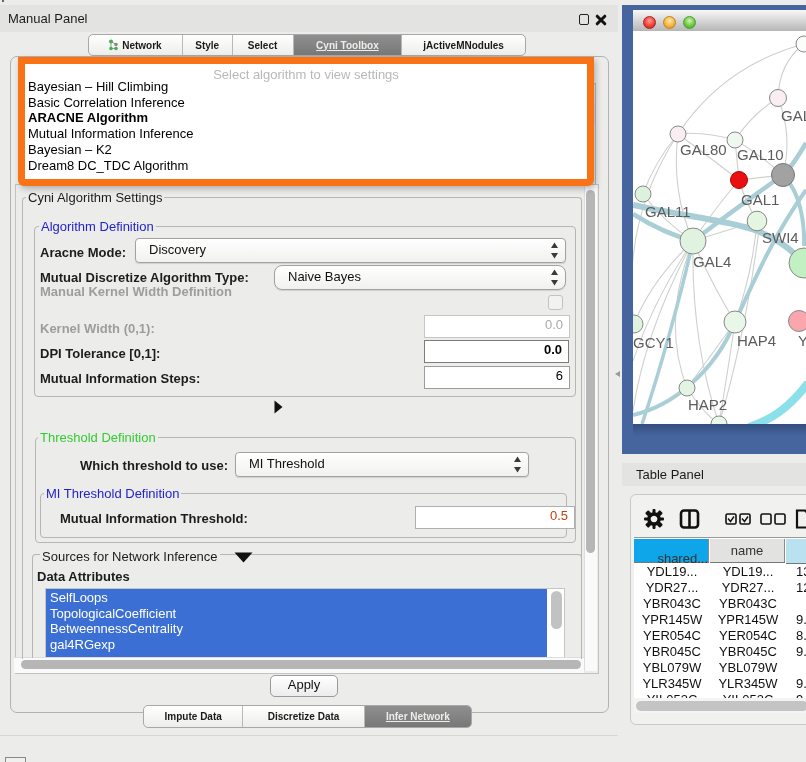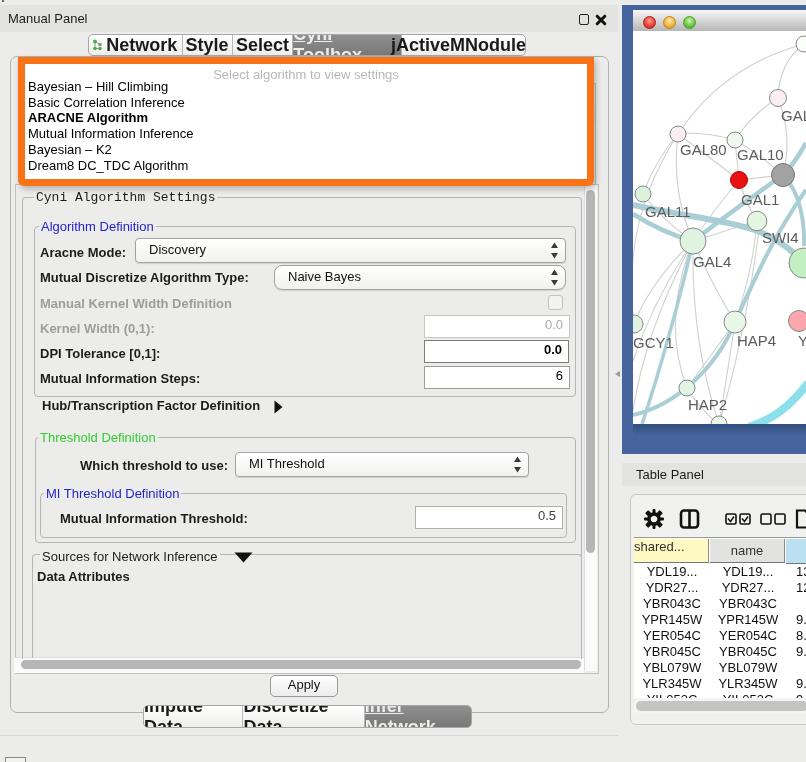--- a/index.html
+++ b/index.html
@@ -8,21 +8,21 @@
   .abs{position:absolute;}
   .lbl{font-size:13px;font-weight:bold;color:#1c1c1c;white-space:nowrap;text-align:right;}
   .dlbl{font-size:13px;font-weight:bold;color:#9d9d9d;white-space:nowrap;}
   .grp{position:absolute;border:1px solid #b6b6b4;border-radius:4px;}
   .grpt{position:absolute;font-size:13px;background:#ececea;padding:0 2px;white-space:nowrap;}
   .combo{position:absolute;border:1px solid #a2a2a2;border-radius:4px;background:linear-gradient(#ffffff,#f1f1ef);box-shadow:0 1px 1px rgba(0,0,0,0.12);}
   .combo .ct{position:absolute;left:13px;top:3px;font-size:13px;color:#111;}
   .arr{position:absolute;right:6px;top:3px;}
   .field{position:absolute;background:#fff;font-size:13px;text-align:right;}
   .seg{position:absolute;display:flex;background:linear-gradient(#ffffff,#ededeb);border:1px solid #a8a8a8;border-radius:5px;overflow:hidden;}
-  .seg .s{font-size:18px;font-weight:600;color:#1a1a1a;display:flex;align-items:center;justify-content:center;border-right:1px solid #b8b8b8;}
+  .seg .s{font-size:10px;font-weight:600;color:#1a1a1a;display:flex;align-items:center;justify-content:center;border-right:1px solid #b8b8b8;}
   .seg .s:last-child{border-right:none;}
   .seg .sel{background:linear-gradient(#8f8f8f,#787878);color:#ededeb;text-decoration:underline;}
 </style>
 </head>
 <body>
 <div id="app">
 
   <div class="abs" style="left:2px;top:0;width:2px;height:2px;background:#666;"></div>
 
   <div class="abs" style="left:0;top:5px;width:618px;height:27px;background:#e3e3e1;"></div>
@@ -57,83 +57,87 @@
 
   <div class="abs" style="left:15px;top:184px;width:582px;height:488px;border:1px solid #c2c2c0;background:#ececea;"></div>
 
   <div class="abs" style="left:584px;top:185px;width:12px;height:486px;background:#fafafa;border-left:1px solid #ddd;"></div>
   <div class="abs" style="left:585.5px;top:190px;width:9px;height:363px;background:#b6b6b6;border-radius:5px;"></div>
 
   <div class="abs" style="left:14px;top:657px;width:570px;height:15px;background:#fafafa;border-top:1px solid #ddd;"></div>
   <div class="abs" style="left:21px;top:659.5px;width:560px;height:9px;background:#b6b6b6;border-radius:5px;"></div>
 
   <div class="grp" style="left:21.5px;top:196.5px;width:558px;height:461px;border-bottom:none;border-radius:4px 4px 0 0;"></div>
-  <div class="grpt" style="left:34px;top:190px;color:#1c1c1c;font-family:Liberation Mono, monospace;">Cyni Algorithm Settings</div>
+  <div class="grpt" style="left:26px;top:190px;color:#1c1c1c;">Cyni Algorithm Settings</div>
 
   <div class="grp" style="left:33.5px;top:226px;width:540px;height:169px;"></div>
   <div class="grpt" style="left:39px;top:219px;color:#2323cc;">Algorithm Definition</div>
 
   <div class="lbl abs" style="left:40px;top:245px;">Aracne Mode:</div>
   <div class="combo" style="left:135px;top:238px;width:429px;height:23px;">
       <span class="ct">Discovery</span>
       <svg class="arr" width="9" height="17" viewBox="0 0 9 17">
         <path d="M4.5 0.5 L8 6 L1 6 Z M4.5 16.5 L8 11 L1 11 Z" fill="#3a3a3a"></path>
       </svg>
     </div>
 
   <div class="lbl abs" style="left:40px;top:270px;">Mutual Discretize Algorithm Type:</div>
   <div class="combo" style="left:274px;top:265px;width:290px;height:23px;border-radius:8px;">
       <span class="ct">Naive Bayes</span>
       <svg class="arr" width="9" height="17" viewBox="0 0 9 17">
         <path d="M4.5 0.5 L8 6 L1 6 Z M4.5 16.5 L8 11 L1 11 Z" fill="#3a3a3a"></path>
       </svg>
     </div>
 
-  <div class="dlbl abs" style="left:40px;top:296px;">Manual Kernel Width Definition</div>
+  <div class="dlbl abs" style="left:40px;top:284px;">Manual Kernel Width Definition</div>
   <div class="abs" style="left:548px;top:295px;width:13px;height:13px;background:#f2f2f0;border:1px solid #c2c2c0;border-radius:3px;"></div>
 
   <div class="dlbl abs" style="left:40px;top:321px;">Kernel Width (0,1):</div>
   <div class="field" style="left:424px;top:315px;width:138px;height:20px;border:1px solid #c6c6c4;padding:1px 6px 0 0;color:#a8a8a8;">0.0</div>
 
   <div class="lbl abs" style="left:40px;top:346px;">DPI Tolerance [0,1]:</div>
   <div class="field" style="left:424px;top:340px;width:137px;height:20px;border:1.5px solid #7c7c7c;padding:1px 6px 0 0;color:#000;font-weight:bold;">0.0</div>
 
   <div class="lbl abs" style="left:40px;top:371px;">Mutual Information Steps:</div>
   <div class="field" style="left:424px;top:366px;width:138px;height:20px;border:1px solid #9c9c9a;padding:1px 6px 0 0;color:#000;">6</div>
 
-  <div class="lbl abs" style="left:42px;top:398px;">Hub/Transcription Factor Definition</div>
   <svg class="abs" style="left:274px;top:400px;" width="9" height="14" viewBox="0 0 9 14">
       <path d="M0.5 0.5 L8.5 7 L0.5 13.5 Z" fill="#111"></path>
     </svg>
 
   <div class="grp" style="left:34.5px;top:437px;width:539px;height:104px;"></div>
   <div class="grpt" style="left:38px;top:430px;color:#33cc33;">Threshold Definition</div>
 
   <div class="lbl abs" style="left:80px;top:458px;">Which threshold to use:</div>
   <div class="combo" style="left:235px;top:452px;width:292px;height:23px;">
       <span class="ct">MI Threshold</span>
       <svg class="arr" width="9" height="17" viewBox="0 0 9 17">
         <path d="M4.5 0.5 L8 6 L1 6 Z M4.5 16.5 L8 11 L1 11 Z" fill="#3a3a3a"></path>
       </svg>
     </div>
 
   <div class="grp" style="left:40px;top:493px;width:525px;height:43px;"></div>
   <div class="grpt" style="left:44px;top:486px;color:#2323cc;">MI Threshold Definition</div>
 
   <div class="lbl abs" style="left:60px;top:511px;">Mutual Information Threshold:</div>
-  <div class="field" style="left:415px;top:506px;width:140px;height:20px;border:1px solid #b0b0ae;padding:1px 6px 0 0;color:#404040;">0.5</div>
+  <div class="field" style="left:415px;top:506px;width:140px;height:20px;border:1px solid #b0b0ae;padding:1px 6px 0 12px;color:#c2410c;">0.5</div>
 
   <div class="grp" style="left:32px;top:554px;width:548px;height:103px;border-bottom:none;border-radius:4px 4px 0 0;"></div>
   <div class="grpt" style="left:40px;top:549px;color:#1c1c1c;">Sources for Network Inference</div>
   <svg class="abs" style="left:234px;top:552px;" width="19" height="11" viewBox="0 0 19 11">
       <path d="M0.5 0.5 L18.5 0.5 L9.5 10.5 Z" fill="#111"></path>
     </svg>
 
   <div class="lbl abs" style="left:37px;top:569px;">Data Attributes</div>
 
+  <div class="abs" style="left:45px;top:588px;width:518px;height:68px;background:#fff;border:1px solid #c6c6c4;border-bottom:none;overflow:hidden;">
+    <div style="position:absolute;left:0;top:0;width:501px;height:70px;background:#3b6fd3;"></div>
+    <div style="position:absolute;left:4px;top:1px;font-size:13px;color:#fff;line-height:15.6px;">SelfLoops<br>TopologicalCoefficient<br>BetweennessCentrality<br>gal4RGexp</div>
+    <div style="position:absolute;left:504.5px;top:2px;width:11px;height:38px;background:#c2c2c2;border-radius:6px;"></div>
+  </div>
 
   <div class="abs" style="left:270px;top:675px;width:66px;height:19px;border:1px solid #9a9a9a;border-radius:5px;background:linear-gradient(#ffffff,#ececec);text-align:center;font-size:13px;color:#111;padding-top:1px;">Apply</div>
 
   <div class="seg" style="left:143px;top:705px;width:327px;height:21px;">
     <div class="s" style="width:99px;">Impute Data</div>
     <div class="s" style="width:121px;">Discretize Data</div>
     <div class="s sel" style="width:107px;">Infer Network</div>
   </div>
 
   <div class="abs" style="left:18px;top:57px;width:562px;height:115px;background:#fff;border:7px solid #f97316;border-radius:0 0 6px 6px;box-shadow:2px 3px 6px rgba(0,0,0,0.25);font-size:13px;">
@@ -247,21 +251,21 @@
       <path d="M84 9.5 l2.5 3 l3.5 -5" stroke-width="1.4"></path>
       <path d="M98 9.5 l2.5 3 l3.5 -5" stroke-width="1.4"></path>
       <rect x="117" y="5" width="10" height="10" rx="1.5" stroke-width="1.6"></rect>
       <rect x="131" y="5" width="10" height="10" rx="1.5" stroke-width="1.6"></rect>
       <path d="M153 1.5 h8 l5 5 v12 h-13 z" stroke-width="2.2"></path>
     </g>
   </svg>
 
   <div class="abs" style="left:634px;top:537px;width:172px;height:175px;background:#fff;border-top:1px solid #999;overflow:hidden;">
 
-    <div style="position:absolute;left:0;top:1px;width:75px;height:24px;background:#fef9c3;border-right:1px solid #8a8a8a;border-bottom:1px solid #777;text-align:left;font-size:13px;color:#333;padding-top:0;box-sizing:border-box;">shared...</div>
+    <div style="position:absolute;left:0;top:1px;width:75px;height:24px;background:#0ea5e9;border-right:1px solid #8a8a8a;border-bottom:1px solid #777;text-align:right;font-size:13px;color:#333;padding-top:12px;box-sizing:border-box;">shared...</div>
     <div style="position:absolute;left:76px;top:1px;width:75px;height:24px;background:#e2e2e0;border-right:1px solid #8a8a8a;border-bottom:1px solid #777;text-align:center;font-size:13px;color:#333;padding-top:4px;box-sizing:border-box;">name</div>
     <div style="position:absolute;left:152px;top:1px;width:30px;height:24px;background:#b9e1ef;border-bottom:1px solid #777;"></div>
 
     <div style="position:absolute;left:0;top:26px;width:76px;text-align:center;font-size:13px;color:#111;line-height:16px;">YDL19...<br>YDR27...<br>YBR043C<br>YPR145W<br>YER054C<br>YBR045C<br>YBL079W<br>YLR345W<br>YIL053C</div>
     <div style="position:absolute;left:76px;top:26px;width:76px;text-align:center;font-size:13px;color:#111;line-height:16px;">YDL19...<br>YDR27...<br>YBR043C<br>YPR145W<br>YER054C<br>YBR045C<br>YBL079W<br>YLR345W<br>YIL053C</div>
     <div style="position:absolute;left:162px;top:26px;width:30px;font-size:13px;color:#111;line-height:16px;">13<br>12<br>&nbsp;<br>9.<br>8.<br>9.<br>&nbsp;<br>9.<br>9.</div>
 
     <div style="position:absolute;left:0;top:160px;width:172px;height:15px;background:#f4f4f2;"></div>
     <div style="position:absolute;left:2px;top:163px;width:172px;height:10px;background:#c4c4c4;border-radius:5px;"></div>
   </div>

